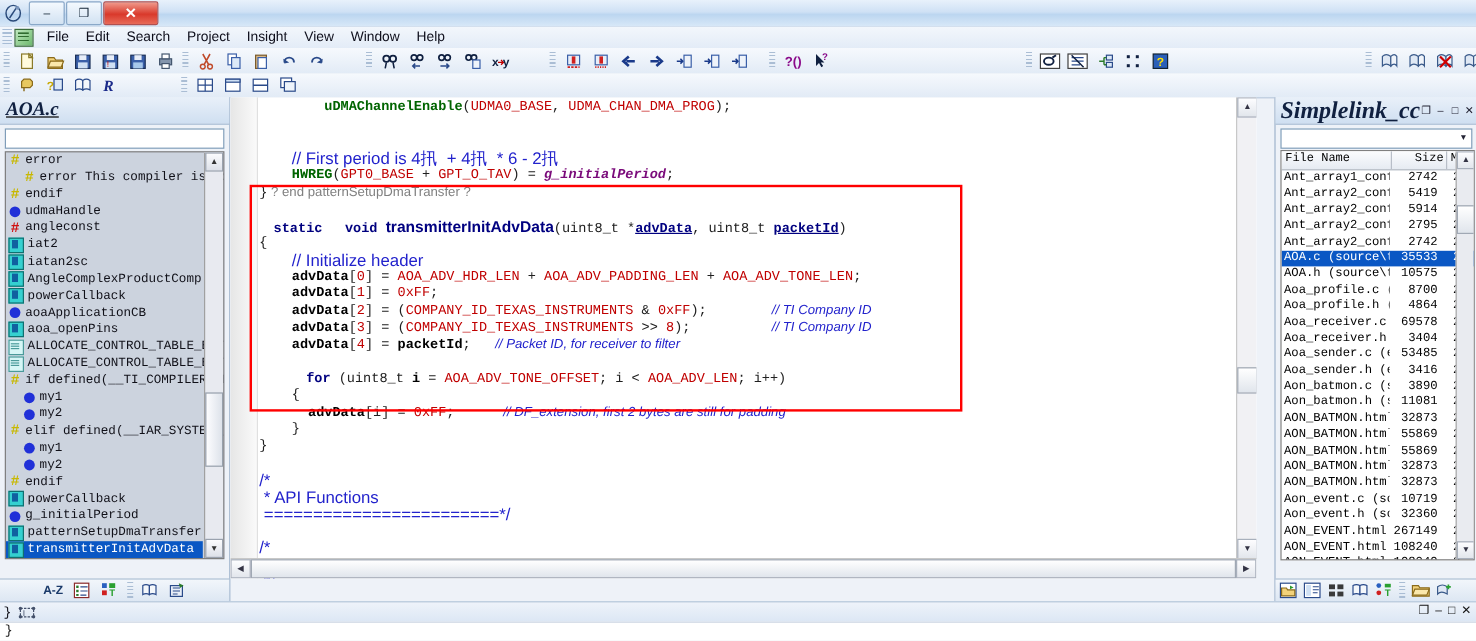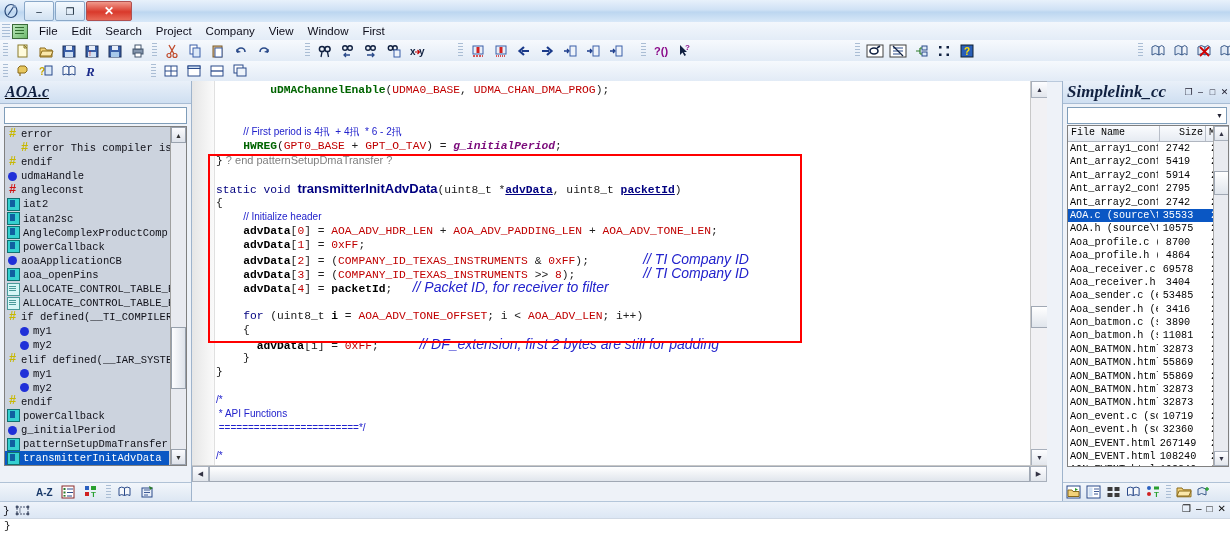--- a/index.html
+++ b/index.html
@@ -127,29 +127,29 @@
     background:#fff;overflow:hidden;
   }
   .ed-gutter{position:absolute;left:0;top:0;width:22px;height:100%;
     background:linear-gradient(to right,#e6e6e6,#fafafa);border-right:1px solid #e0e0e0;}
   .code{
     position:absolute;left:24px;top:2px;
     font-family:"Liberation Mono",monospace;font-size:11.3px;line-height:14.1px;
     white-space:pre;color:#202020;
   }
   .code .ln{height:14.1px;white-space:pre;}
-  .kw{color:#00007f;font-weight:normal;}
+  .kw{color:#00007f;font-weight:bold;margin-left:12px;}
   .kw2{color:#006400;font-weight:bold;}
   .fnname{color:#000080;font-weight:bold;font-family:"Liberation Sans",sans-serif;font-size:13px;}
   .var{color:#000080;font-weight:bold;text-decoration:underline;}
   .varp{color:#7a0a7a;font-weight:bold;font-style:italic;}
   .macro{color:#c00000;margin-top:23px;}
   .num{color:#c00000;}
-  .cmt{color:#2222cc;font-family:"Liberation Sans",sans-serif;font-size:10px;font-style:normal;}
-  .cmti{color:#2222cc;font-family:"Liberation Sans",sans-serif;font-size:14px;font-style:italic;}
+  .cmt{color:#2222cc;font-family:"Liberation Sans",sans-serif;font-size:14px;font-style:normal;}
+  .cmti{color:#2222cc;font-family:"Liberation Sans",sans-serif;font-size:11px;font-style:italic;}
   .cmtg{color:#808080;font-family:"Liberation Sans",sans-serif;font-size:11px;}
   .id{color:#000000;font-weight:bold;}
   .plain{color:#202020;}
   .redbox{
     position:absolute;left:16px;top:73px;width:590px;height:185px;
     border:2px solid #ff0000;pointer-events:none;
   }
   .ed-vscroll{
     position:absolute;right:0;top:0;width:16px;height:385px;
     background:#f1f1f4;border-left:1px solid #c8c8c8;
@@ -164,38 +164,38 @@
   .sb-thumb{background:linear-gradient(to bottom,#ffffff,#e0e5ec);border:1px solid #a0a8b4;}
 
   
   .rightpanel{
     position:absolute;left:1062px;top:81px;width:168px;height:420px;
     background:#eef2f8;border-left:1px solid #9fb4cc;
   }
   .rp-head{height:22px;display:flex;align-items:center;
     background:linear-gradient(to bottom,#e9f0f9,#cfdff1);border-bottom:1px solid #a8bcd4;}
   .rp-title{font-family:"Liberation Serif",serif;font-style:italic;font-weight:bold;
-    font-size:17px;color:#102040;padding-left:4px;white-space:nowrap;overflow:hidden;flex:1 1 auto;}
+    font-size:20px;color:#102040;padding-left:4px;white-space:nowrap;overflow:hidden;flex:1 1 auto;}
   .rp-wbtn{width:11px;height:12px;margin-right:1px;font-size:9px;color:#223;
     display:flex;align-items:center;justify-content:center;flex:0 0 auto;}
   .rp-combo{margin:3px 4px;height:15px;background:#fff;border:1px solid #7f9db9;
     display:flex;align-items:center;justify-content:flex-end;}
   .rp-combo .cv{flex:1 1 auto;}
   .rp-caret{font-size:7px;color:#223;padding-right:3px;}
   .rp-list{position:absolute;left:4px;top:44px;width:160px;height:340px;
     background:#fff;border:1px solid #808080;overflow:hidden;}
   .rp-hdrow{display:flex;height:15px;background:linear-gradient(to bottom,#fbfcfe,#e6ebf2);
     border-bottom:1px solid #b0b6c0;font-family:"Liberation Mono",monospace;font-size:10px;color:#000;}
   .rp-hdrow div{border-right:1px solid #b8bec8;padding-left:3px;line-height:14px;
     overflow:hidden;white-space:nowrap;flex:0 0 auto;}
   .fr{display:flex;height:13.4px;line-height:13.4px;
     font-family:"Liberation Mono",monospace;font-size:10.2px;color:#000;white-space:nowrap;}
   .fr.sel{background:#0a57c4;color:#fff;}
   .fr .c-name{width:88px;overflow:hidden;padding-left:2px;flex:0 0 auto;}
-  .fr .c-size{width:40px;text-align:center;flex:0 0 auto;}
+  .fr .c-size{width:40px;text-align:right;flex:0 0 auto;}
   .fr .c-m{width:14px;text-align:right;padding-left:5px;flex:0 0 auto;overflow:hidden;}
   .rp-scroll{position:absolute;right:0;top:0;width:14px;height:100%;background:#e9ebf0;
     border-left:1px solid #a8a8a8;}
   .rp-bottombar{position:absolute;left:0;bottom:0;width:168px;height:18px;
     background:linear-gradient(to bottom,#f2f6fb,#dde7f3);border-top:1px solid #b0c2d6;
     display:flex;align-items:center;}
 
   
   .statusbar{
     position:absolute;left:0;top:501px;width:1230px;height:17px;
@@ -235,24 +235,24 @@
     </span>
   </div>
 
   <div class="menubar">
     <span class="menu-grip"></span>
     <span class="mdocicon"></span>
     <span class="menu-item">File</span>
     <span class="menu-item">Edit</span>
     <span class="menu-item">Search</span>
     <span class="menu-item">Project</span>
-    <span class="menu-item">Company</span>
+    <span class="menu-item">Insight</span>
     <span class="menu-item">View</span>
     <span class="menu-item">Window</span>
-    <span class="menu-item">First</span>
+    <span class="menu-item">Help</span>
   </div>
 
   <div class="toolbar row1">
     <span class="tgrip"></span>
 
     <span class="tbtn">
         <svg width="16" height="16">
           <rect x="3" y="2" width="9" height="12" fill="#fffbdc" stroke="#8a7a2a"></rect>
           <path d="M9 2 L12 5 L9 5 Z" fill="#e8dfa0" stroke="#8a7a2a"></path>
         </svg>

